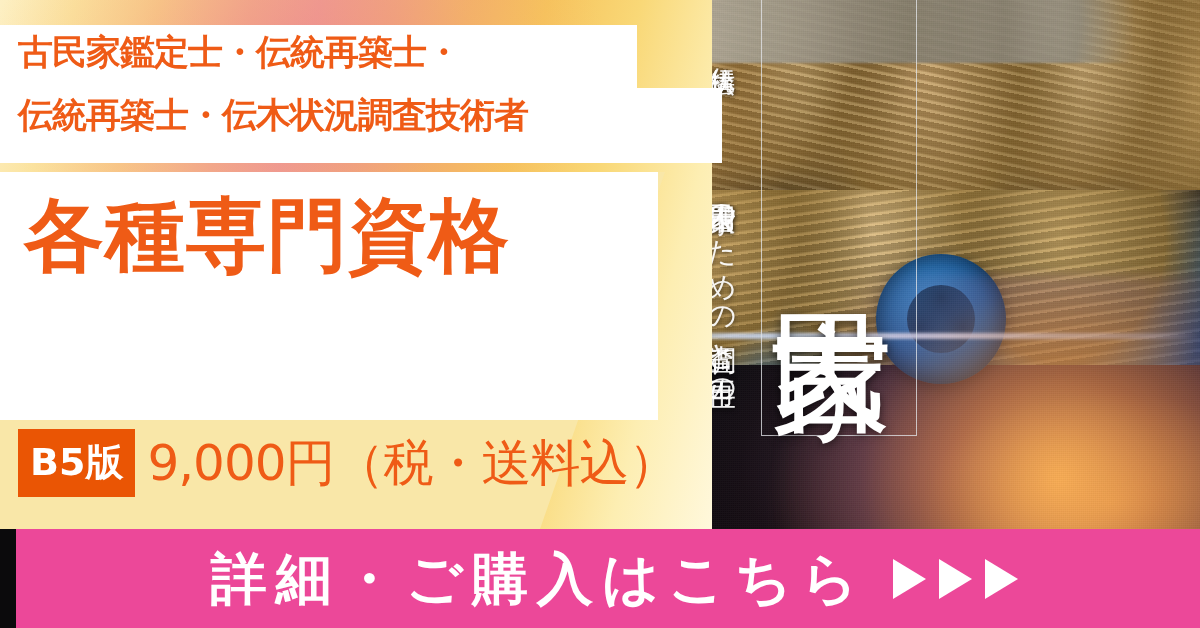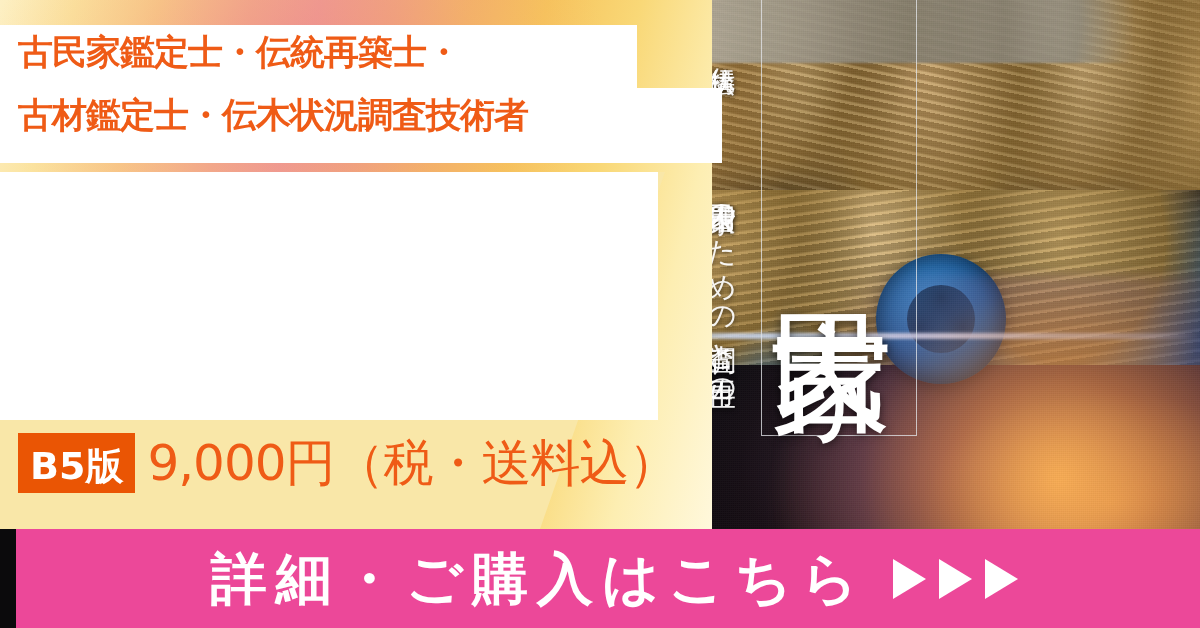--- a/index.html
+++ b/index.html
@@ -321,21 +321,21 @@
     display: flex;
     align-items: center;
   }
   .badge-b5 {
     background: #ea5504;
     color: #ffffff;
     font-family: "DejaVu Sans", "Liberation Sans", sans-serif;
     font-weight: 700;
     font-size: 38px;
     line-height: 1;
-    padding: 14px 12px 8px 12px;
+    padding: 14px 12px 16px 12px;
     letter-spacing: 0;
     white-space: nowrap;
   }
   .price-text {
     margin-left: 12px;
     color: #ef5b16;
     font-family: "DejaVu Sans", "Liberation Sans", sans-serif;
     font-weight: 400;
     font-size: 50px;
     line-height: 1;
@@ -401,23 +401,24 @@
 
   <div class="left-backdrop"></div>
 
   <div class="cream-slab"></div>
 
   <div class="panel panel-head1"></div>
   <div class="panel panel-head2"></div>
   <div class="panel panel-big"></div>
 
   <div class="headline-line headline-1">古民家鑑定士・伝統再築士・</div>
-  <div class="headline-line headline-2">古材鑑定士・伝木状況調査技術者</div>
+  <div class="headline-line headline-2">伝統再築士・伝木状況調査技術者</div>
 
   <div class="bighead">
+    <div class="bighead-line bighead-1">各種専門資格</div>
   </div>
 
   <div class="price-row">
     <div class="badge-b5">B5版</div>
     <div class="price-text">9,000円（税・送料込）</div>
   </div>
 
   <div class="cta-bar">
     <span class="cta-label">詳細・ご購入はこちら</span>
     <span class="cta-arrows">

